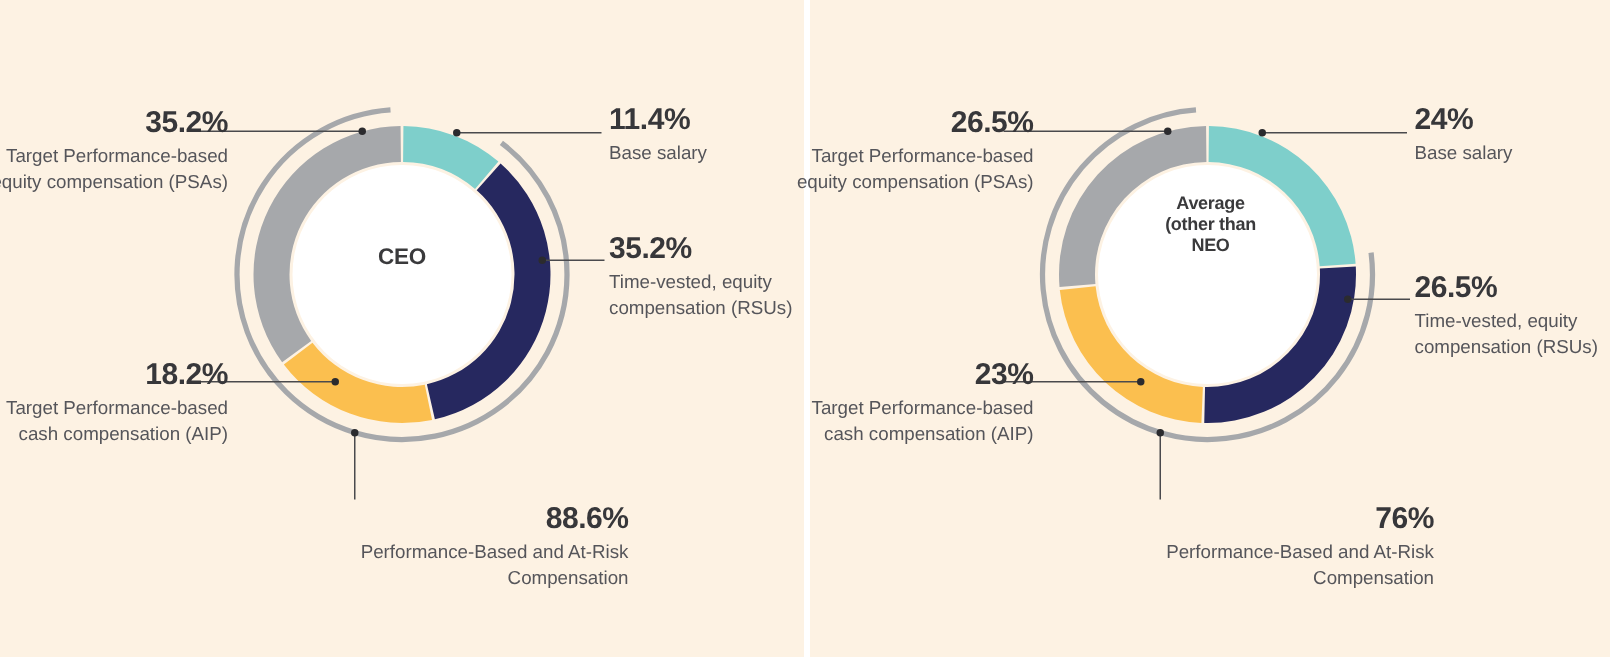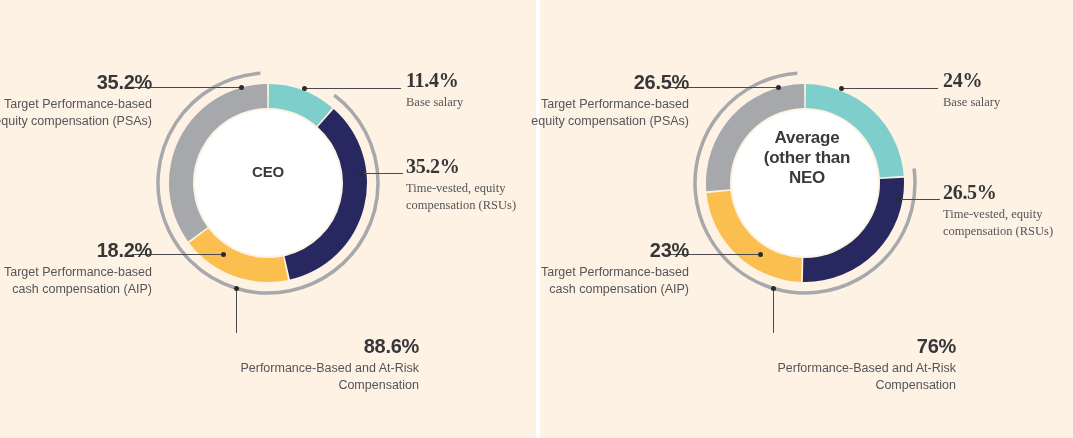--- a/index.html
+++ b/index.html
@@ -53,41 +53,41 @@
     font-weight: bold;
     line-height: 1.18;
     letter-spacing: -0.2px;
   }
   .center-label.ceo {
     left: 198px; top: 163px; width: 140px;
     font-size: 15px;
   }
   .center-label.neo {
     left: 190px; top: 128px; width: 160px;
-    font-size: 17px;
+    font-size: 12px;
   }
 
   .callout {
     position: absolute;
   }
   .callout .pct {
     font-size: 20px;
     font-weight: bold;
     color: #37373a;
     letter-spacing: -0.3px;
     margin: 0 0 3px 0;
     line-height: 1.05;
   }
   .callout .desc {
     font-size: 12.5px;
     color: #55555a;
     line-height: 1.33;
     margin: 0;
   }
-  .callout.right-side { text-align: left; font-family: Liberation Serif, serif; }
+  .callout.right-side { text-align: left; }
   .callout.left-side  { text-align: right; }
   .callout.bottom-side { text-align: right; }
 
   
   .c-psa   { left: -8px;  top: 72px;  width: 160px; }
   .c-aip   { left: -8px;  top: 240px; width: 160px; }
   .c-base  { left: 406px; top: 70px;  width: 150px; }
   .c-rsu   { left: 406px; top: 156px; width: 150px; }
   .c-perf  { left: 219px; top: 336px; width: 200px; }
 

